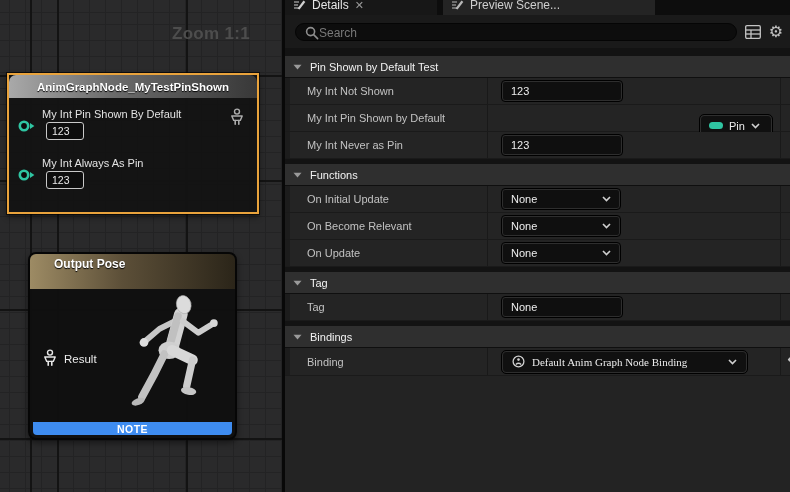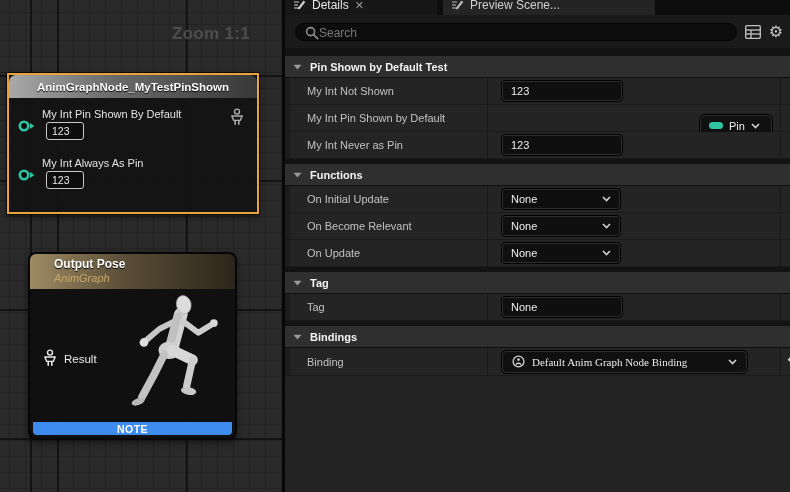--- a/index.html
+++ b/index.html
@@ -76,21 +76,21 @@
     font-size:12px; color:#cfcfcf; font-family:"Liberation Sans",sans-serif; }
   .search-pill input::placeholder { color:#787878; }
   .gear { font-size:16px; color:#c2c2c2; line-height:1; cursor:pointer; }
 
   .spacer6 { height:6px; background:#131313; flex:none; }
 
   .cat { flex:none; background:#131313; padding-top:2px; }
   .cat.h24 { height:24px; } .cat.h27 { height:27px; padding-top:5px; }
   .cat-inner { height:22px; background:#2f2f2f; border-bottom:1px solid #0f0f0f;
     display:flex; align-items:center; gap:8px; padding-left:8px; }
-  .cat-title { font-size:11px; font-weight:700; color:#f2f2f2; }
+  .cat-title { font-size:11px; font-weight:400; color:#f2f2f2; }
 
   .row { flex:none; height:27px; background:#242424; border-bottom:1px solid #1a1a1a;
     display:flex; align-items:stretch; position:relative; }
   .row.h28 { height:28px; }
   .row .gutter { width:5px; background:#1c1c1c; }
   .row .name { width:198px; border-right:1px solid #191919;
     display:flex; align-items:center; padding-left:17px;
     font-size:11px; color:#c2c2c2; }
   .row .value { flex:1; border-right:1px solid #191919;
     display:flex; align-items:center; padding-left:14px; position:relative; }
@@ -144,21 +144,20 @@
         <circle cx="6" cy="7" r="4.2" fill="rgba(0,0,0,.4)" stroke="#2fc5a2" stroke-width="2.6"></circle>
         <polygon points="12,3.9 16.4,7 12,10.1" fill="#2fc5a2"></polygon>
       </svg>
       <div class="pin-label" style="top:82px">My Int Always As Pin</div>
       <input class="pin-input" style="top: 96px;" value="123">
     </div>
 
     <div class="node2">
       <div class="node2-title">
         <div class="t1">Output Pose</div>
-        <div class="t2">AnimGraph</div>
       </div>
       <div class="node2-body">
         <svg class="mannequin" width="118" height="132" viewBox="0 0 118 136">
           <g stroke-linecap="round" stroke-linejoin="round" fill="none">
             <polyline points="58,30 42,38 28,50" stroke="#c7c7c7" stroke-width="6"></polyline>
             <circle cx="26" cy="52" r="4.5" fill="#dedede" stroke="none"></circle>
             <path d="M64 23 L55 56" stroke="#d2d2d2" stroke-width="14"></path>
             <path d="M61 25 L54 50" stroke="#c0c0c0" stroke-width="8"></path>
             <polyline points="66,30 82,42 95,34" stroke="#cdcdcd" stroke-width="6"></polyline>
             <circle cx="98" cy="32" r="4" fill="#d8d8d8" stroke="none"></circle>

